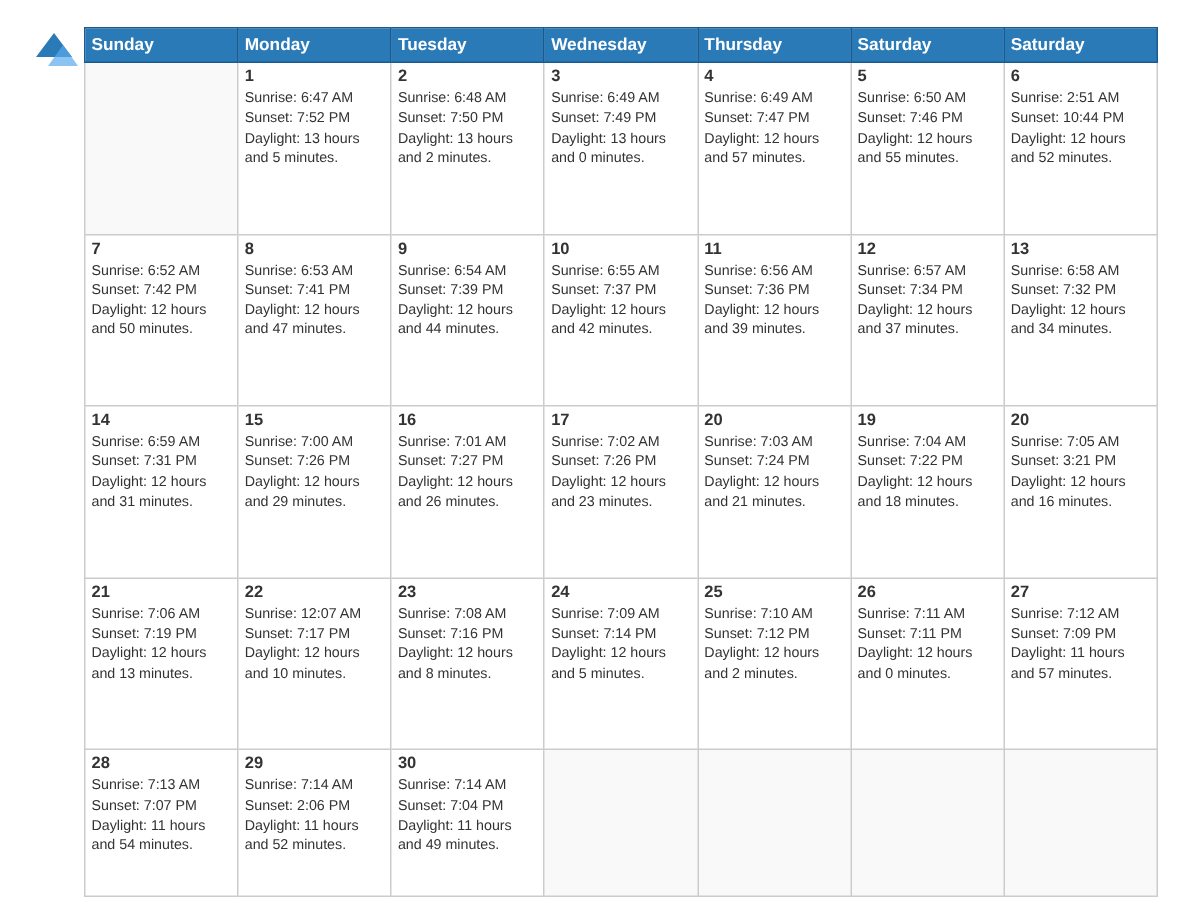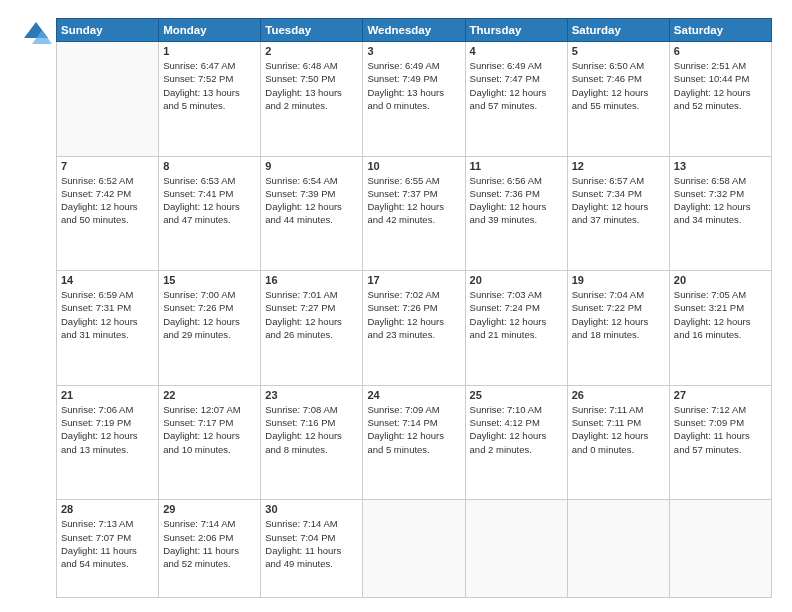--- a/index.html
+++ b/index.html
@@ -311,21 +311,21 @@
           <td>
             <span class="day-number">24</span>
             <span class="cell-line">Sunrise: 7:09 AM</span>
             <span class="cell-line">Sunset: 7:14 PM</span>
             <span class="cell-line">Daylight: 12 hours</span>
             <span class="cell-line">and 5 minutes.</span>
           </td>
           <td>
             <span class="day-number">25</span>
             <span class="cell-line">Sunrise: 7:10 AM</span>
-            <span class="cell-line">Sunset: 4:12 PM</span>
+            <span class="cell-line">Sunset: 7:12 PM</span>
             <span class="cell-line">Daylight: 12 hours</span>
             <span class="cell-line">and 2 minutes.</span>
           </td>
           <td>
             <span class="day-number">26</span>
             <span class="cell-line">Sunrise: 7:11 AM</span>
             <span class="cell-line">Sunset: 7:11 PM</span>
             <span class="cell-line">Daylight: 12 hours</span>
             <span class="cell-line">and 0 minutes.</span>
           </td>

